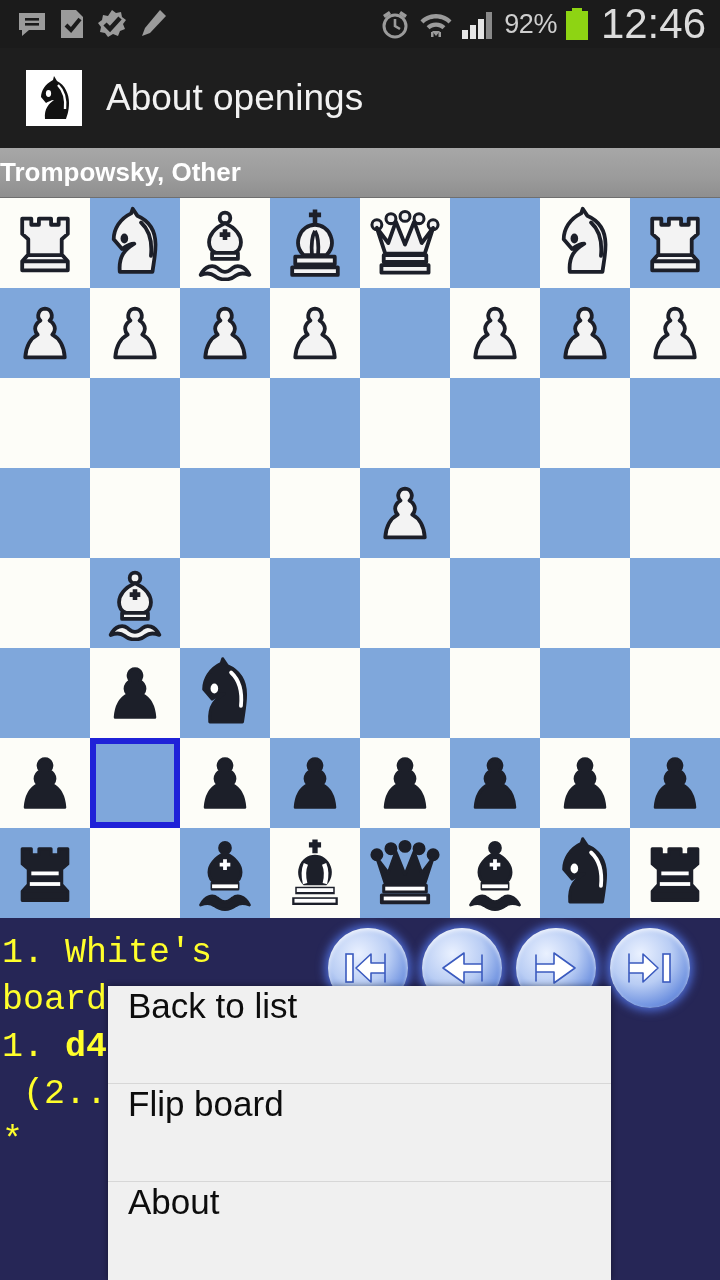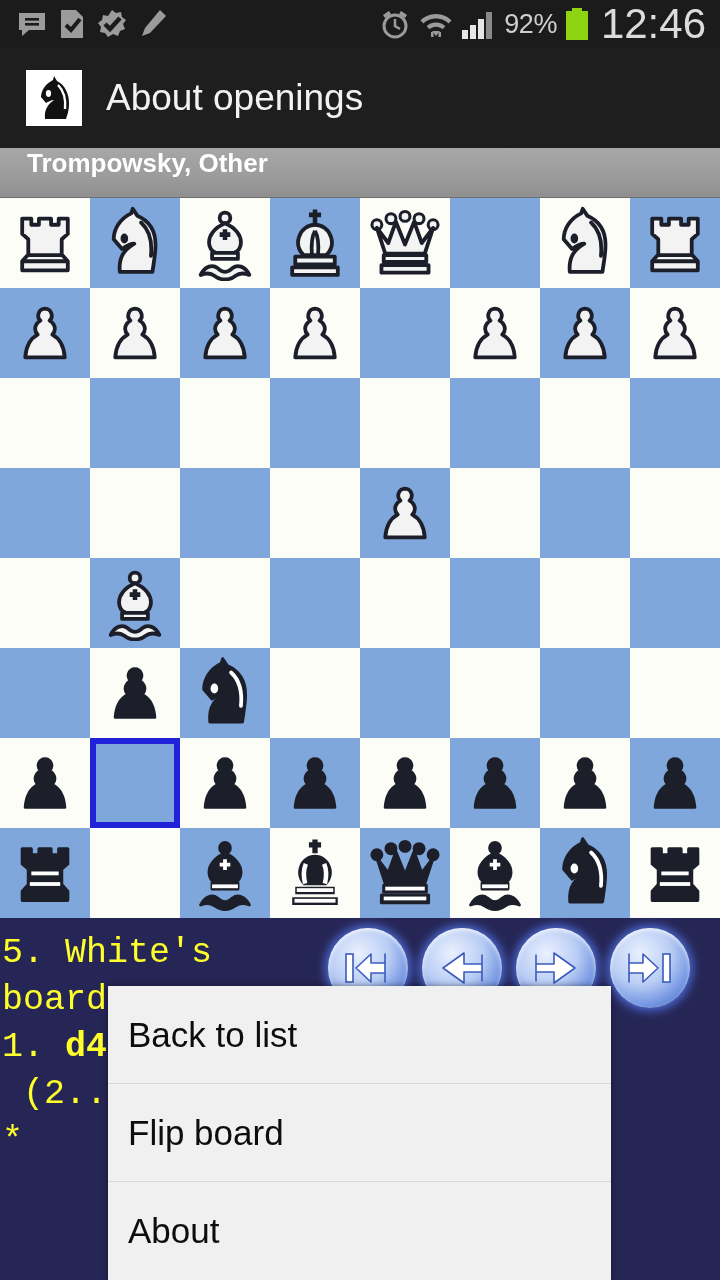--- a/index.html
+++ b/index.html
@@ -49,21 +49,21 @@
   }
   .app-title{
     color:#f2f2f2; font-size:37px; margin-left:24px; font-weight:400;
     white-space:nowrap;
   }
 
   
   .subtitle{
     position:absolute; left:0; top:148px; width:720px; height:50px;
     background:linear-gradient(to bottom,#a7a7a7 0%,#9b9b9b 60%,#8f8f8f 100%);
-    display:flex; align-items:flex-start; padding-left:27px;
+    display:flex; align-items:center; padding-left:0;
     border-bottom:1px solid #6f6f6f;
   }
   .subtitle span{
     color:#ffffff; font-size:26px; font-weight:bold; white-space:nowrap;
   }
 
   
   .board{
     position:absolute; left:0; top:198px; width:720px; height:720px;
     display:grid; grid-template-columns:repeat(8,90px); grid-template-rows:repeat(8,90px);
@@ -102,21 +102,21 @@
   }
   .navbtn svg{ display:block; }
 
   
   .menu{
     position:absolute; left:108px; top:986px; width:503px; height:294px;
     background:#f0f0f0;
     box-shadow:0 0 6px rgba(0,0,0,0.45);
   }
   .menu-item{
-    height:98px; display:flex; align-items:center; padding-left:20px;
+    height:98px; display:flex; padding-left:20px;
     border-bottom:1px solid #d7d7d7;
   }
   .menu-item:last-child{ border-bottom:none; }
   .menu-item span{ color:#0d0d0d; font-size:35px; font-weight:400; }
 </style>
 </head>
 <body>
 
 <div id="app">
 
@@ -475,21 +475,21 @@
           <path d="M20 14h12v8h10v-8h16v8h10v-8h12v20l-8 7v20l8 9v12H20V70l8-9V41l-8-7z" fill="#1c1f29" stroke="#1c1f29" stroke-width="4" stroke-linejoin="round"></path>
       <path d="M28 62h44" stroke="#1c1f29" stroke-width="4" fill="none"></path>
       <path d="M22 70h56" stroke="#1c1f29" stroke-width="4" fill="none"></path>
           <rect x="32" y="44" width="36" height="5" fill="#ffffff"></rect>
                <rect x="30" y="58" width="40" height="5" fill="#ffffff"></rect>
         </svg>
       </div>
     </div>
 
   <div class="bottom">
-    <div class="movetext"><span>5. White's</span>
+    <div class="movetext"><span>1. White's</span>
 <span>board</span>
 <span>1. </span><span class="bold">d4</span>
 <span> (2..</span>
 <span>*</span></div>
   </div>
 
   <div class="navbar">
     <div class="navbtn">
       <svg width="54" height="46" viewBox="0 0 54 46">
         <rect x="5" y="9" width="7" height="28" fill="#ffffff" stroke="#3b5bbf" stroke-width="1.6"></rect>

